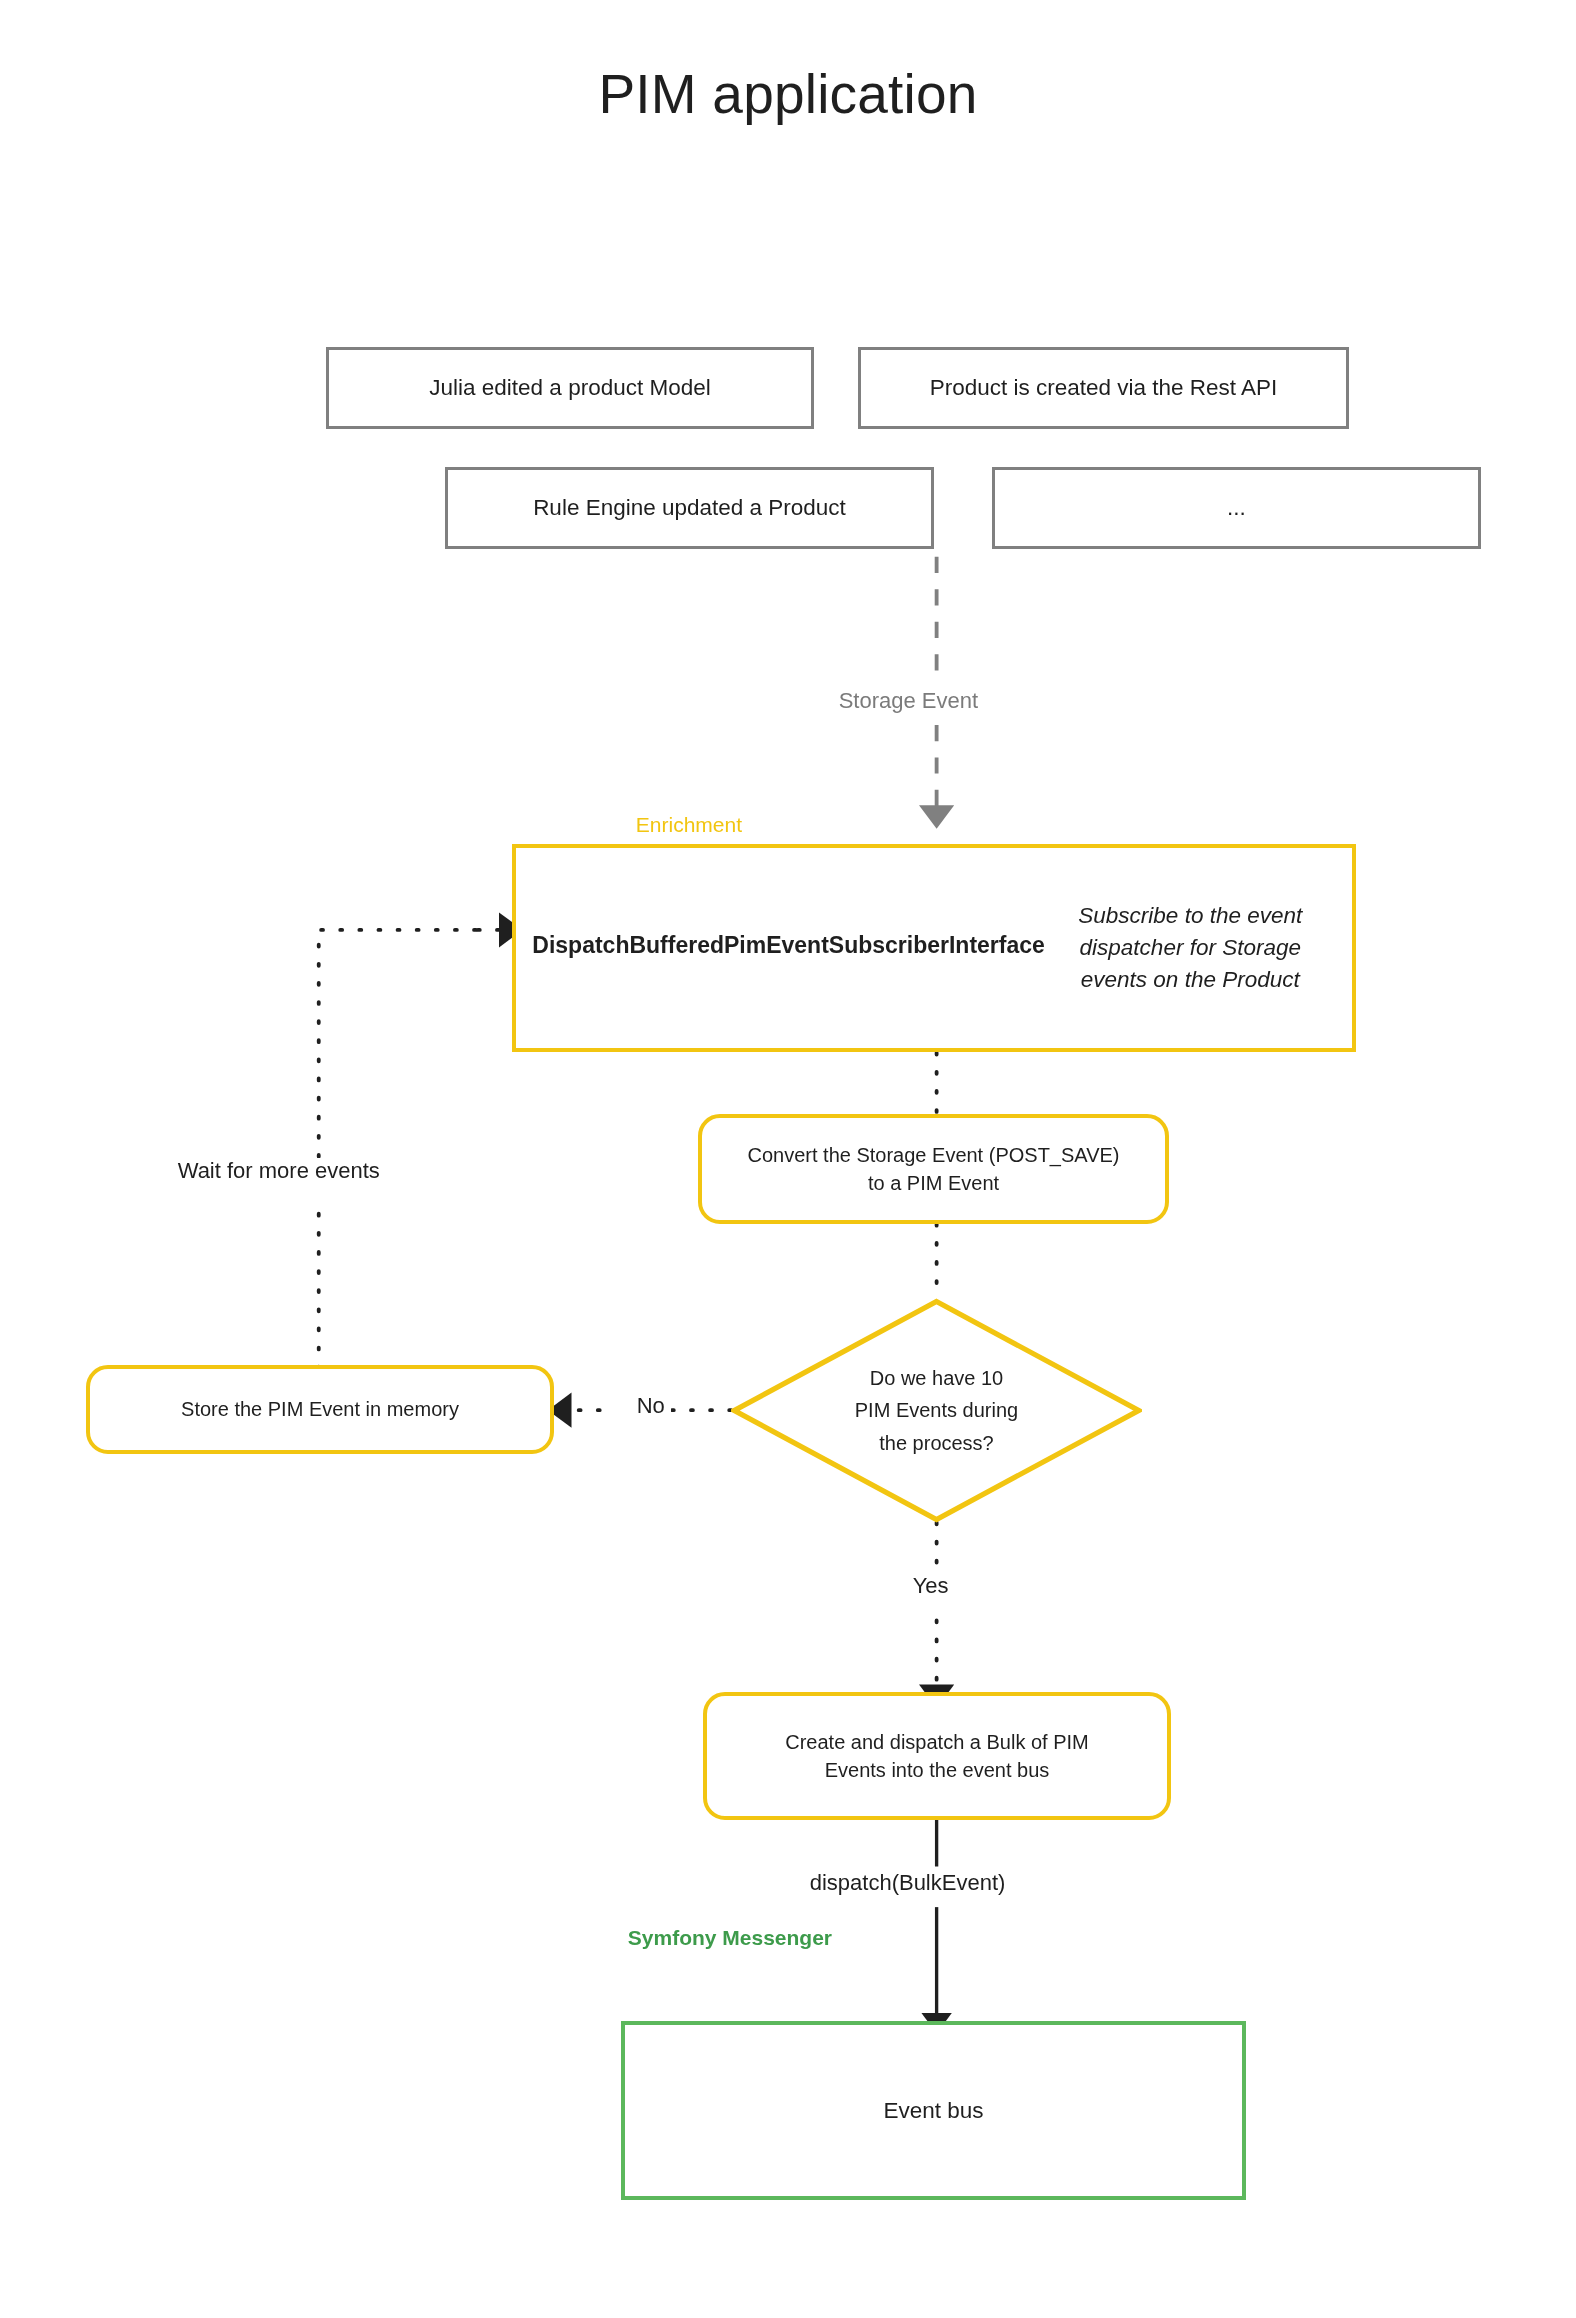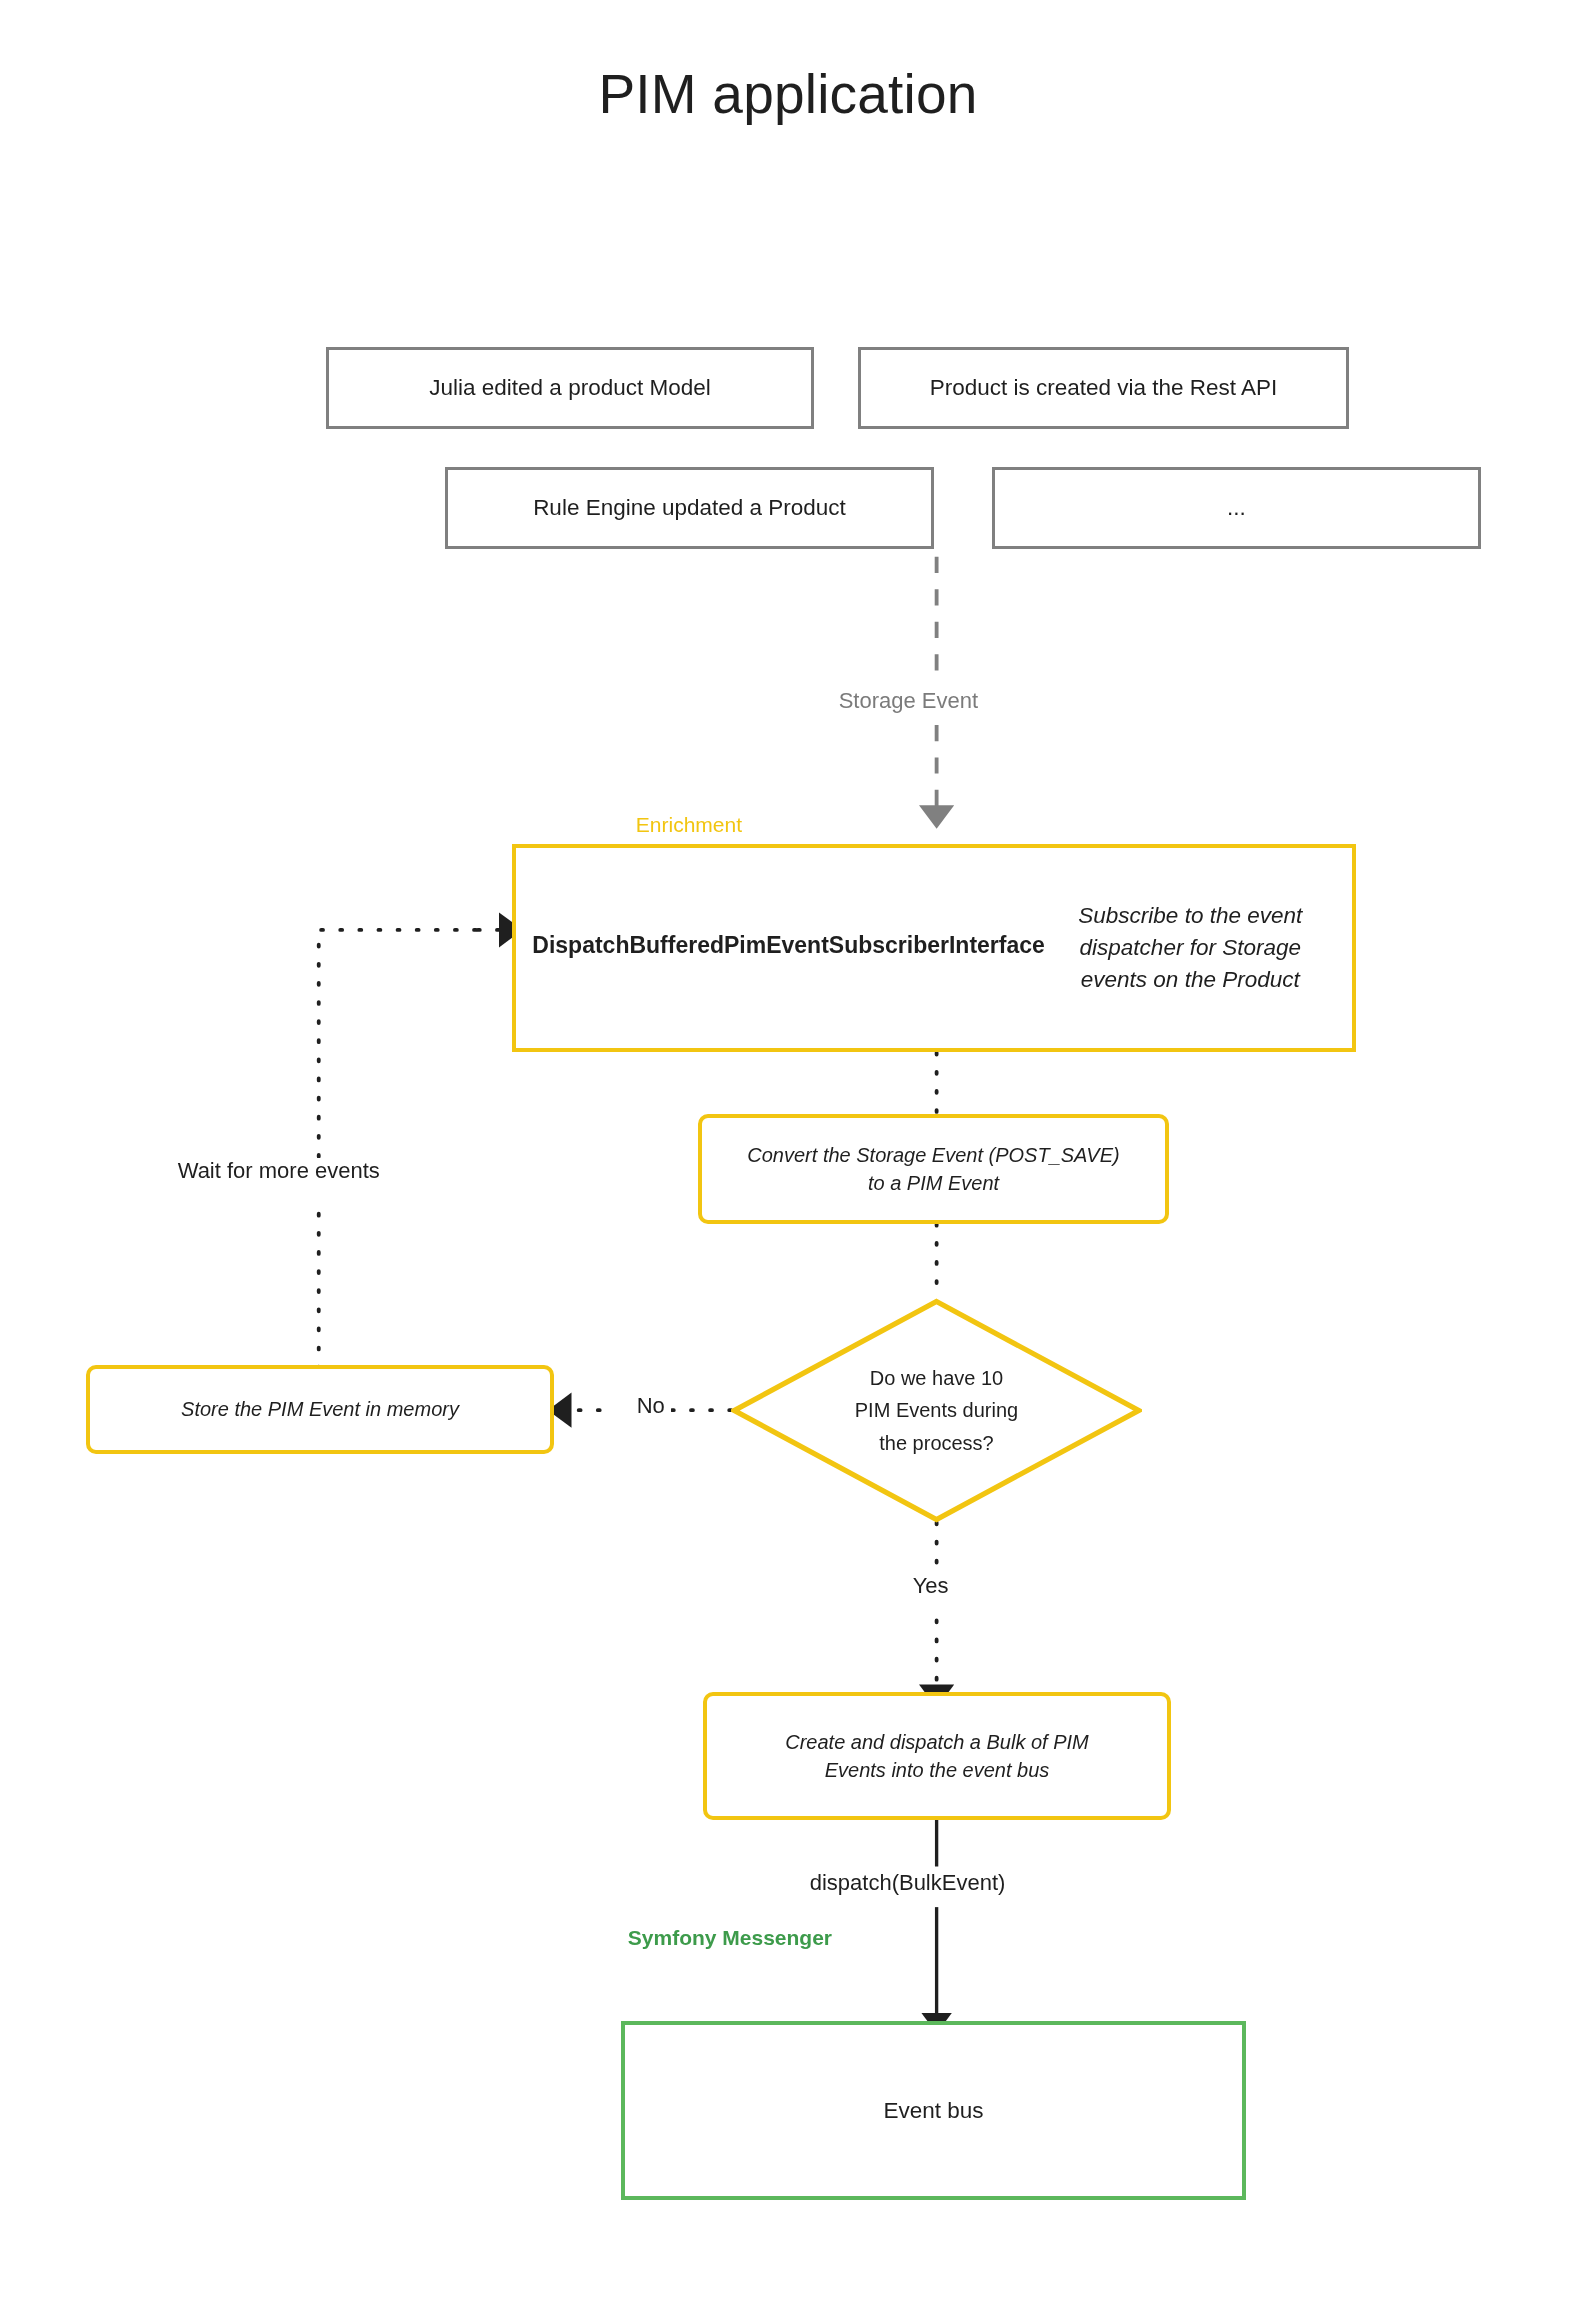--- a/index.html
+++ b/index.html
@@ -60,24 +60,23 @@
 
   .node.yellow-rect {
     border: 4.3px solid #f2c511;
     font-size: 22.5px;
     flex-direction: row;
     padding: 0 16.3px;
   }
 
   .node.yellow-round {
     border: 4.3px solid #f2c511;
-    border-radius: 10px;
+    border-radius: 22px;
     font-size: 20px;
     padding: 0 14.3px;
-    font-style: italic;
   }
 
   .node.green-rect {
     border: 4.3px solid #5cb85c;
     font-size: 22.5px;
   }
 
   .node-title {
     font-weight: bold;
     font-size: 23px;

